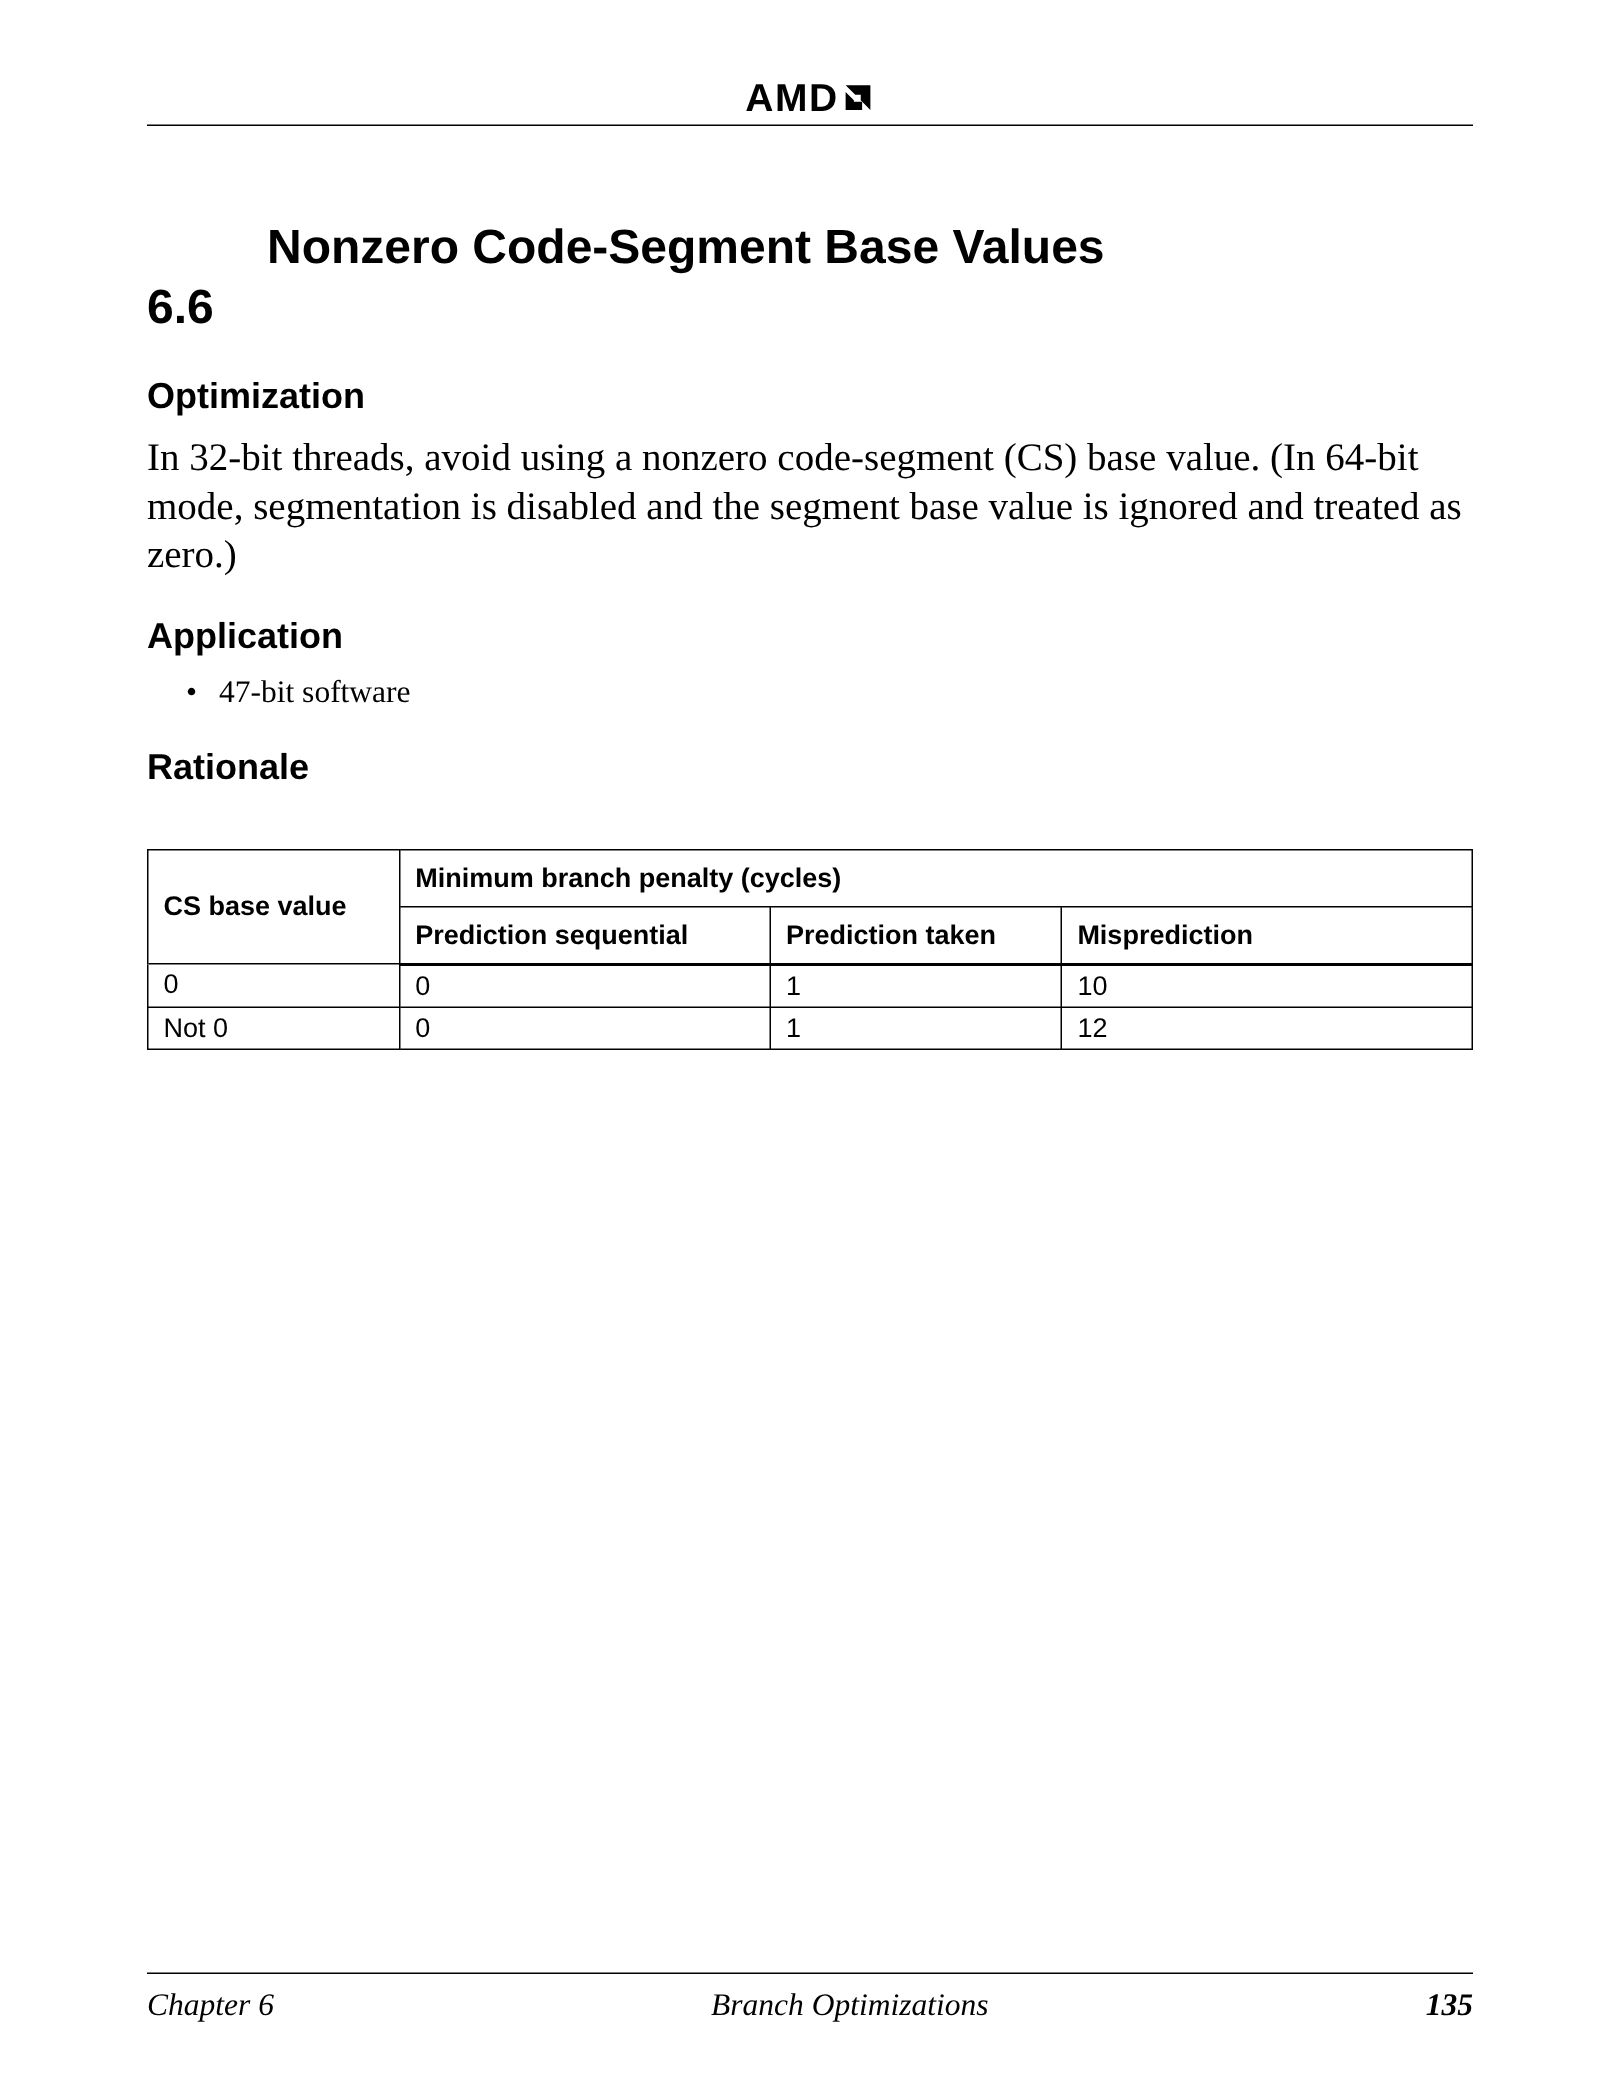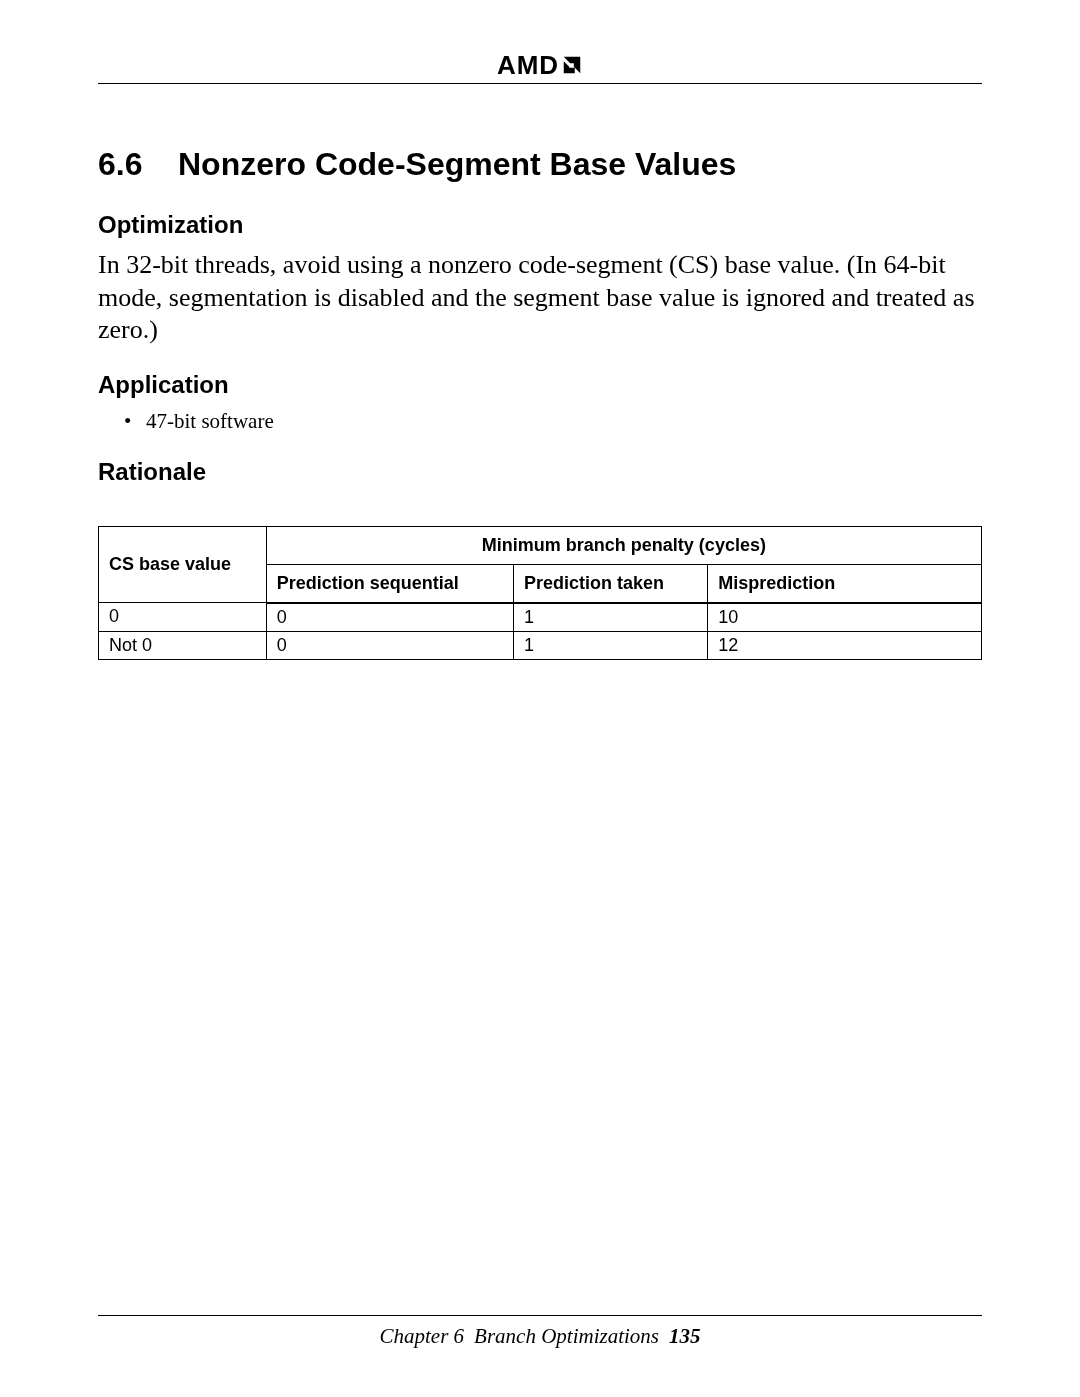--- a/index.html
+++ b/index.html
@@ -48,20 +48,21 @@
   h1.section-title {
     font-family: Arial, Helvetica, sans-serif;
     font-weight: bold;
     font-size: 32px;
     margin: 62px 0 28px 0;
     display: flex;
   }
   h1.section-title .num {
     width: 80px;
     flex: 0 0 80px;
+    margin-top: 40px;
   }
   h2.subhead {
     font-family: Arial, Helvetica, sans-serif;
     font-weight: bold;
     font-size: 24px;
     margin: 24px 0 10px 0;
   }
   p.body {
     font-size: 26px;
     line-height: 1.25;
@@ -97,42 +98,41 @@
   }
   table.penalty thead th {
     font-weight: bold;
     padding: 8px 10px;
   }
   table.penalty thead tr:first-child th:first-child {
     border-bottom: none;
   }
   table.penalty thead tr:nth-child(2) th:first-child-placeholder {}
   table.penalty thead tr:first-child th.span {
-    text-align: center;
   }
   table.penalty thead tr.sub th {
     border-bottom: 2px solid #000;
   }
   table.penalty tbody td {
     padding: 3px 10px;
   }
   .footer {
     position: absolute;
     bottom: 48px;
     left: 98px;
     right: 98px;
   }
   .footer hr {
     border: none;
     border-top: 1px solid #000;
     margin: 0 0 8px 0;
   }
   .footer-row {
     display: flex;
-    justify-content: center;
+    justify-content: space-between;
     font-size: 21px;
     font-style: italic;
     gap: 10px;
   }
   .footer-row .pn {
     font-weight: bold;
   }
 </style>
 </head>
 <body>

